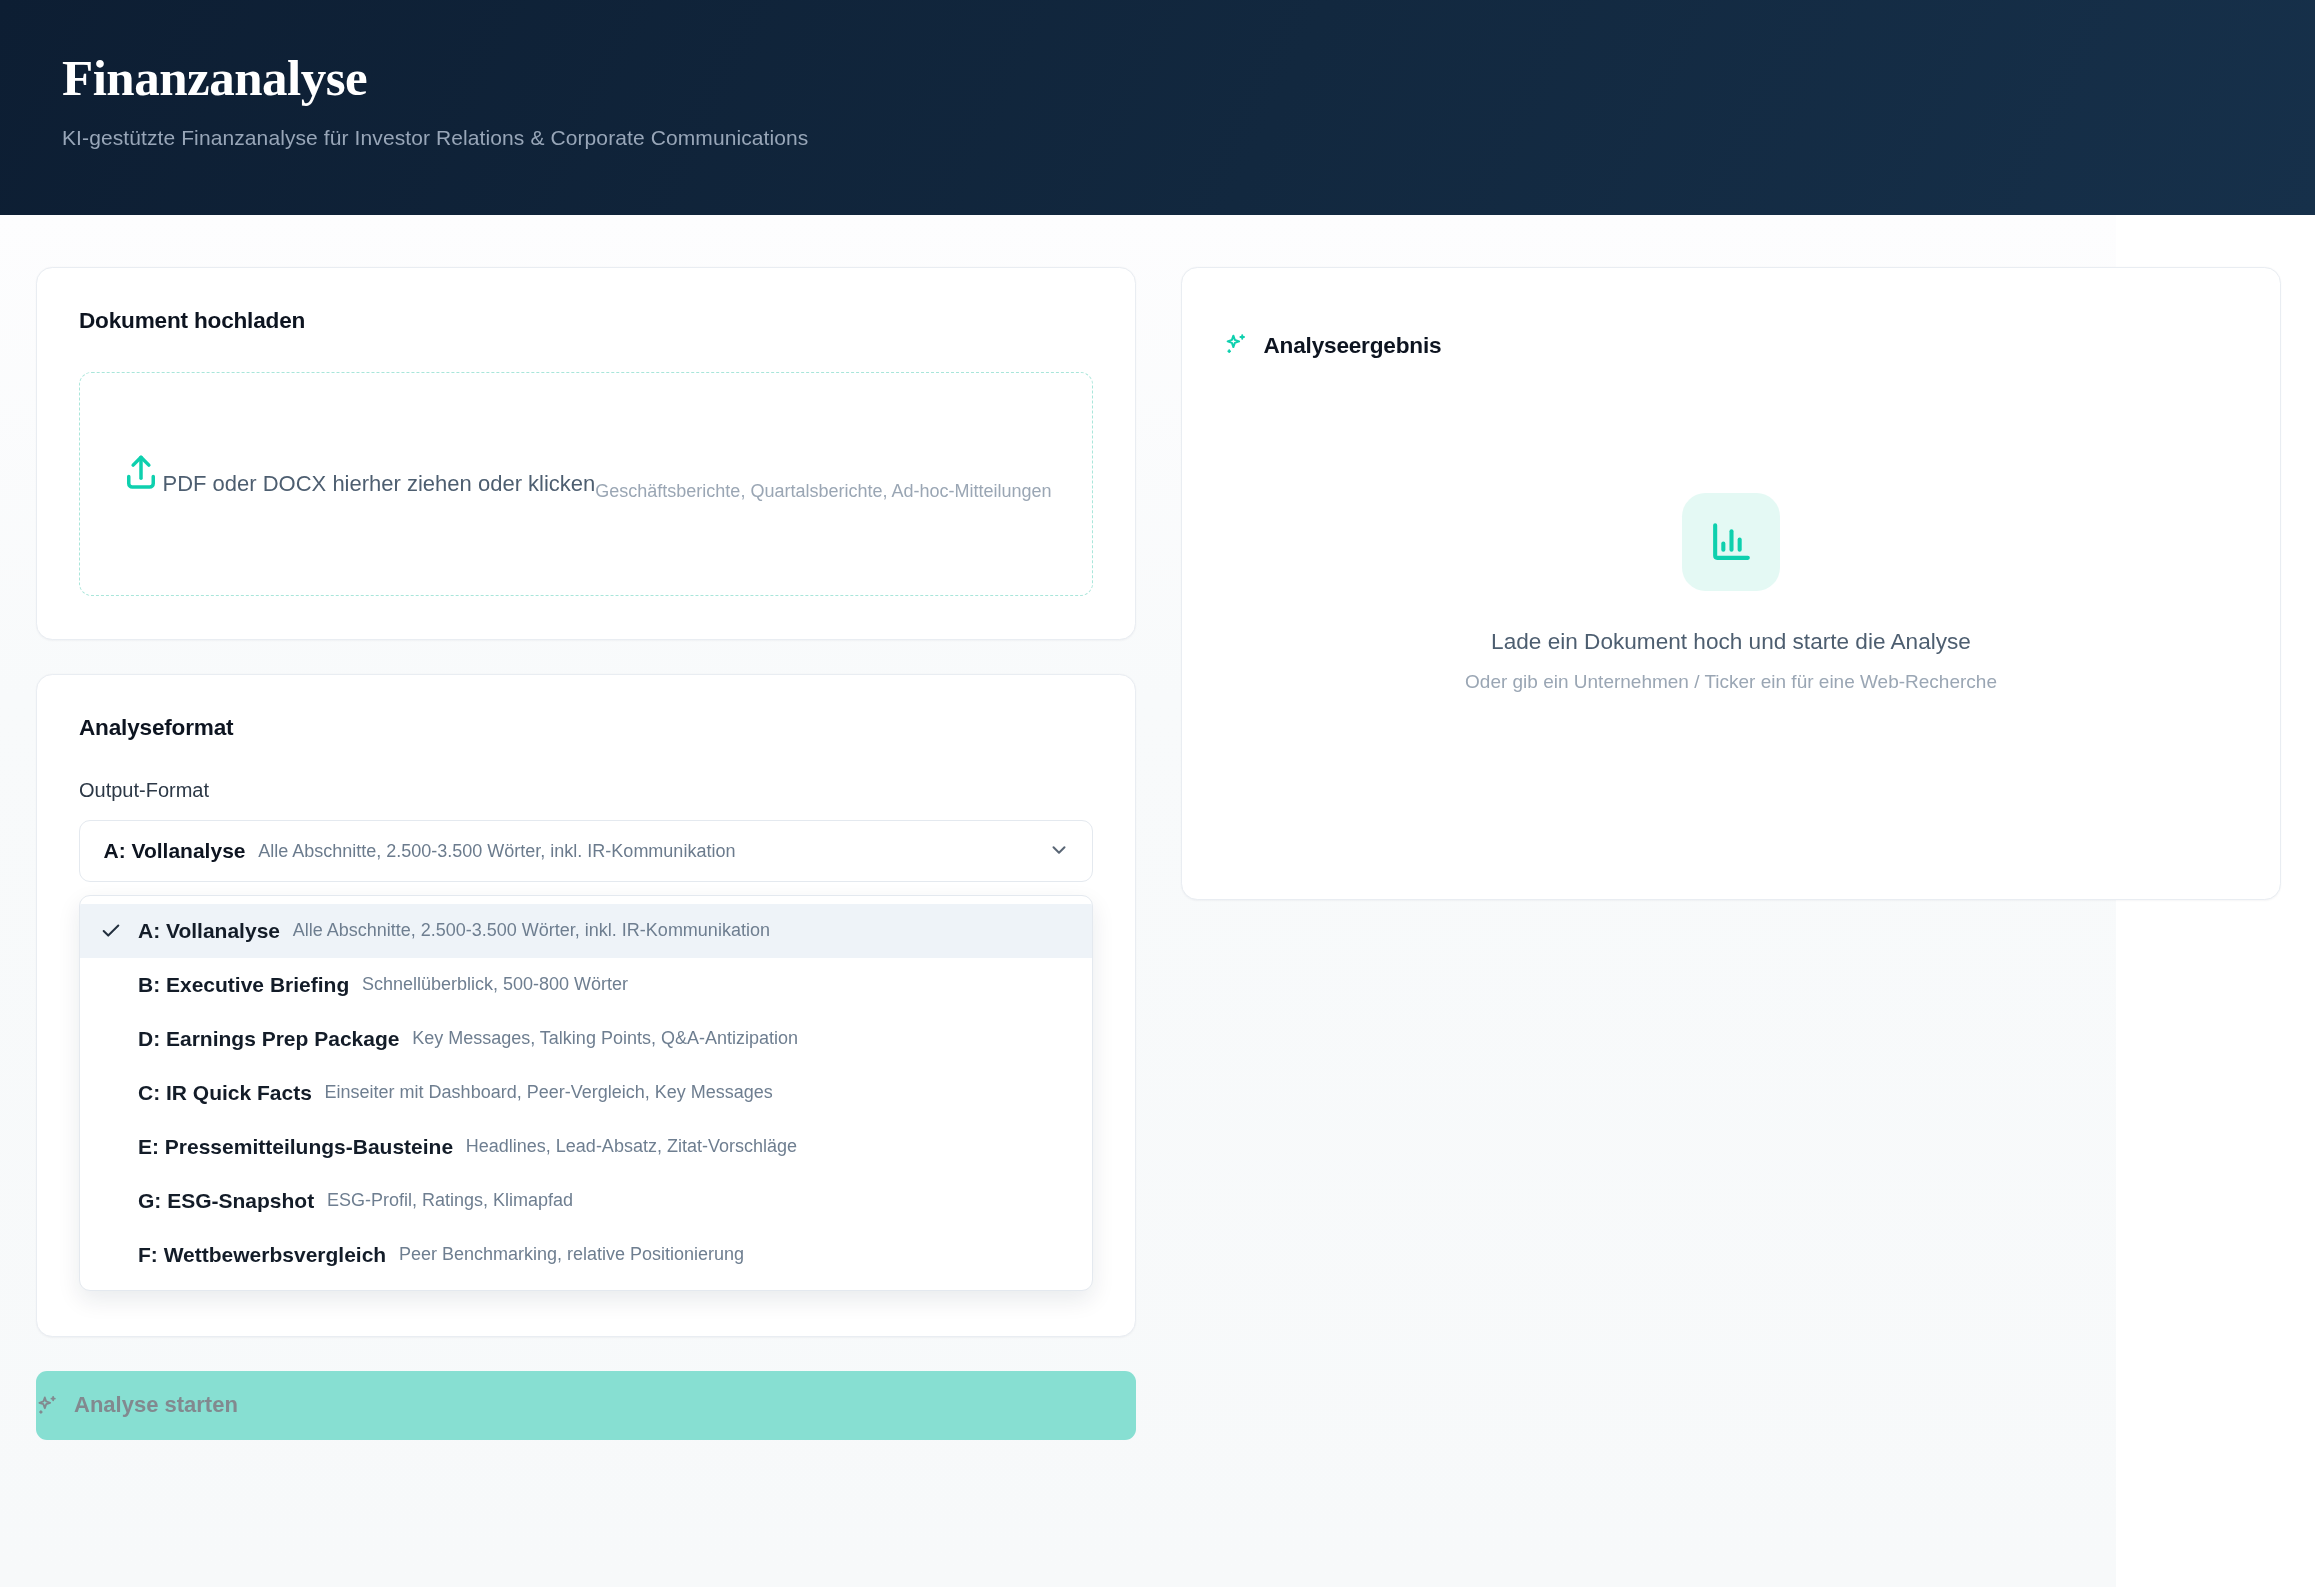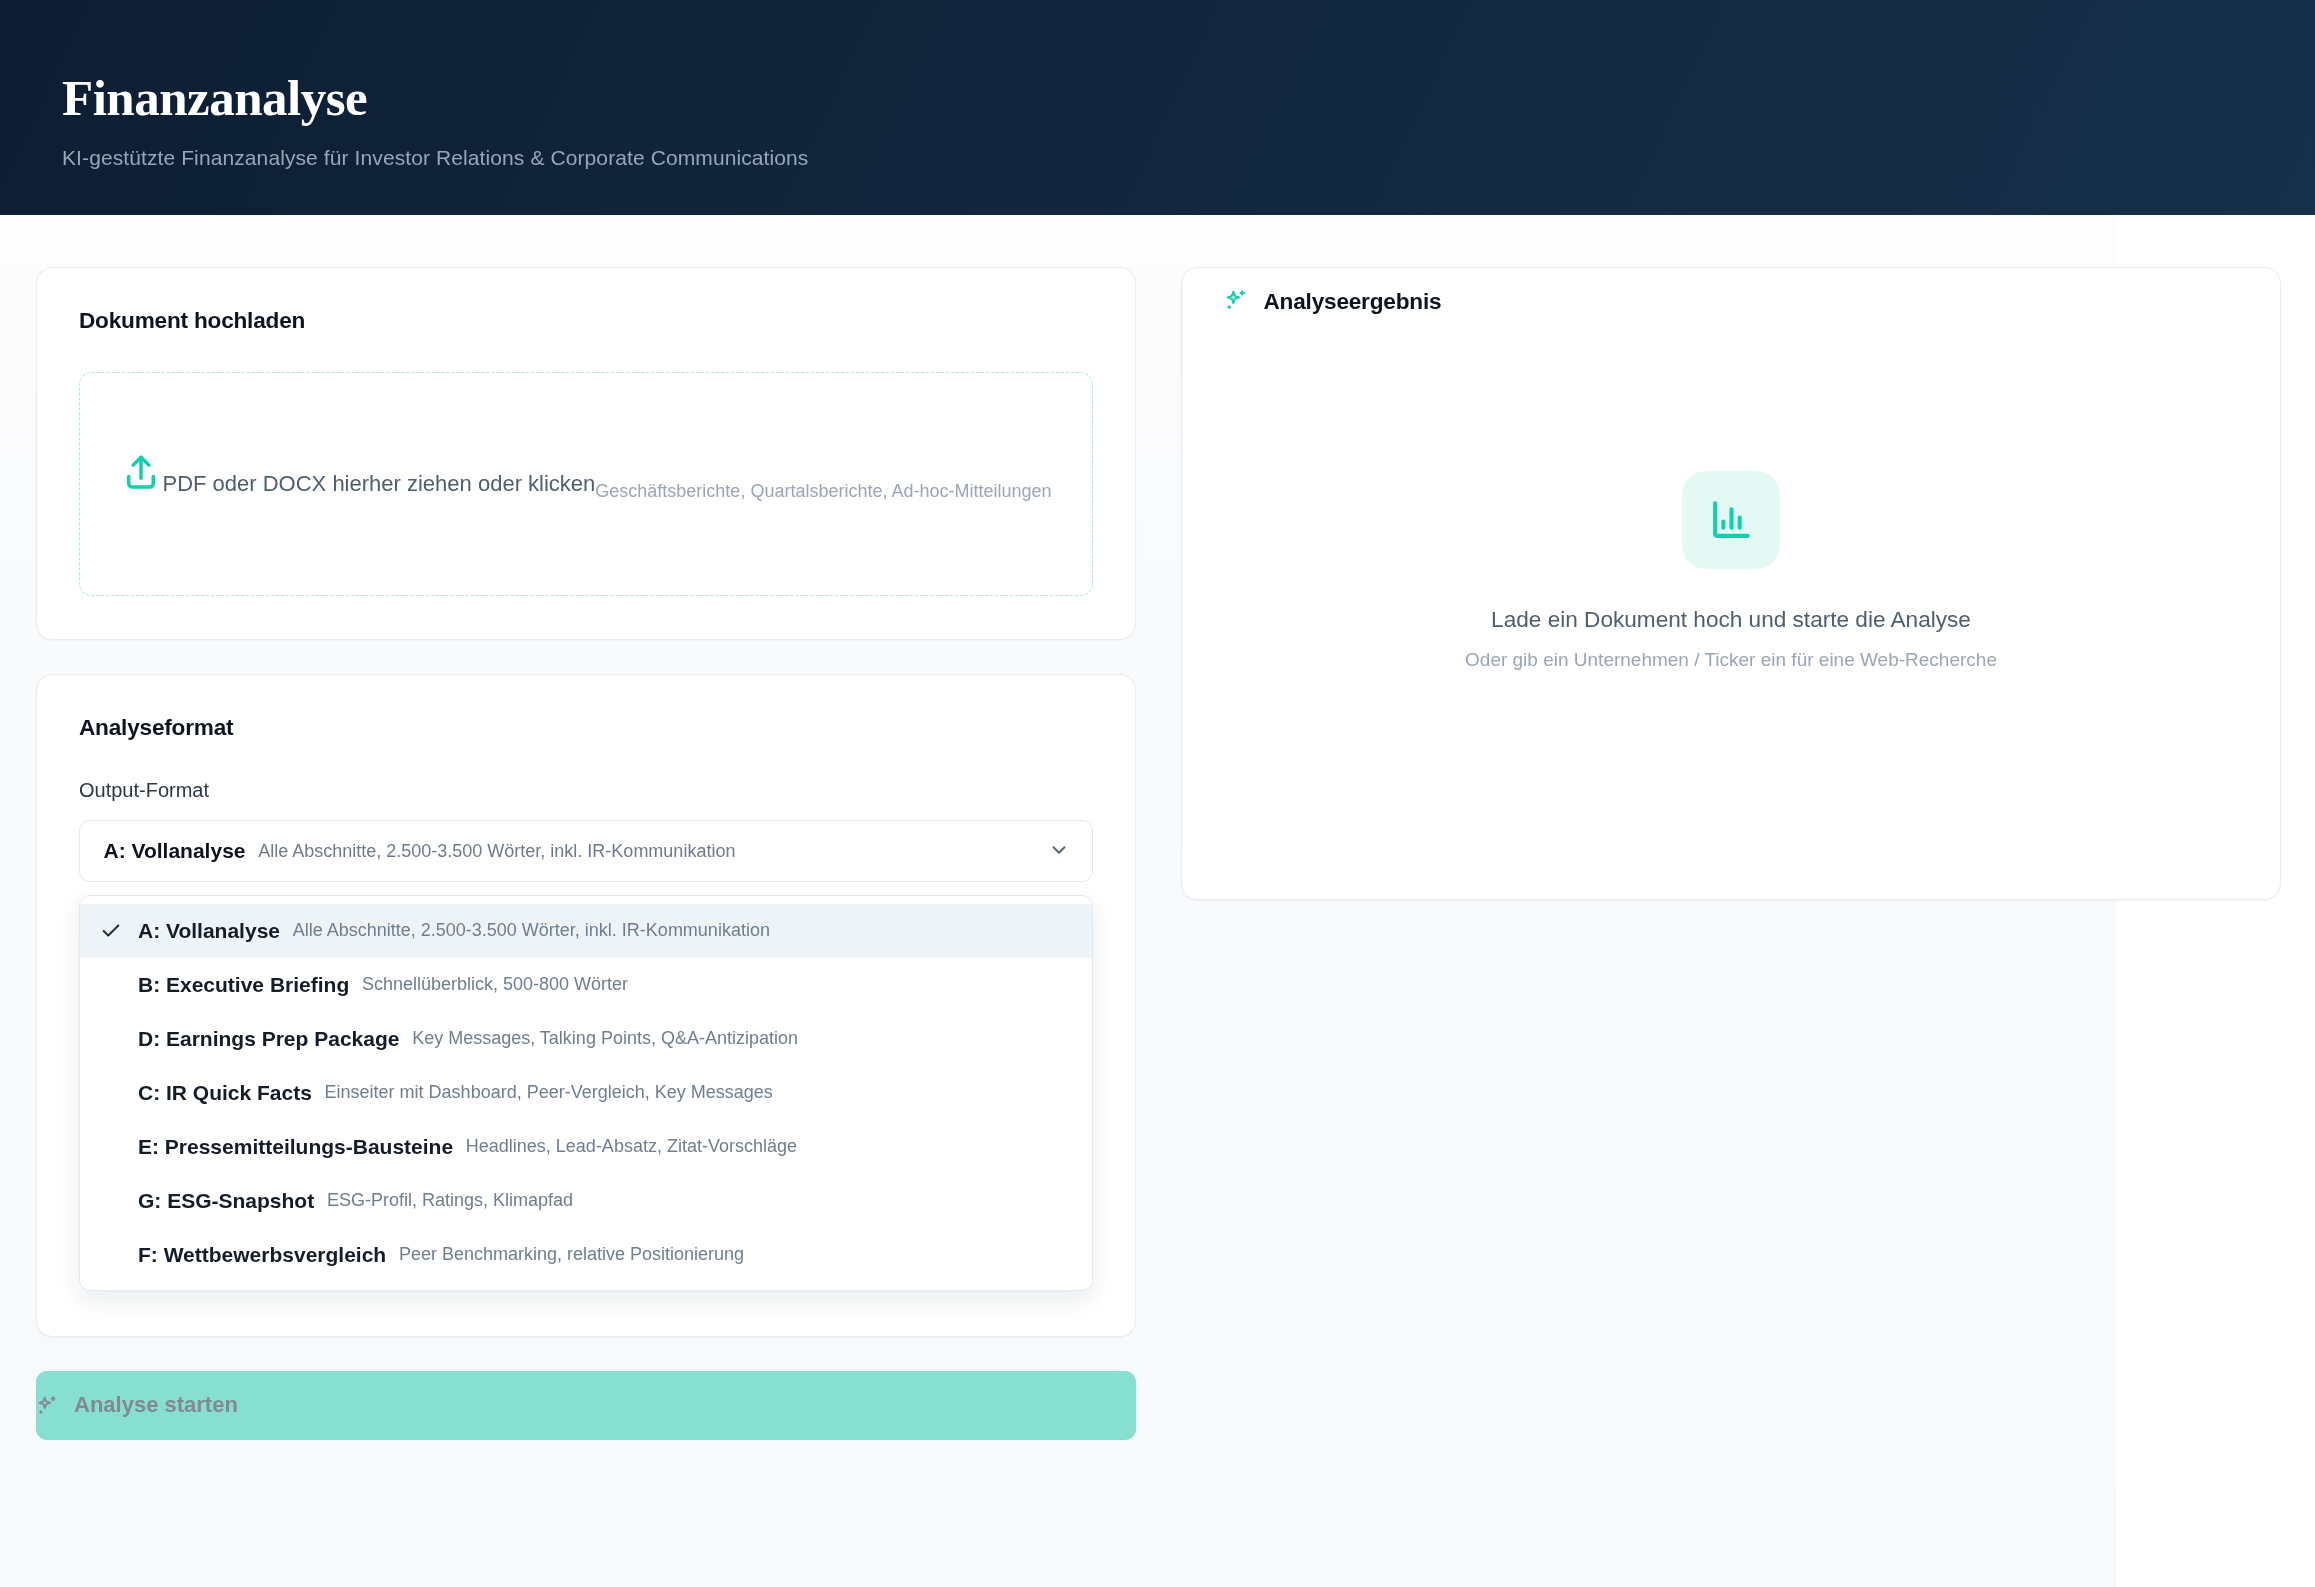--- a/index.html
+++ b/index.html
@@ -11,21 +11,21 @@
     font-family: "Liberation Sans", sans-serif;
     -webkit-font-smoothing: antialiased;
   }
 
   
   .app-header {
     position: relative;
     width: 2316px;
     height: 215px;
     background: linear-gradient(115deg, #0d1e33 0%, #12283f 55%, #16304a 100%);
-    padding: 72px 0 0 62px;
+    padding: 52px 0 0 62px;
     overflow: hidden;
   }
   .app-title {
     font-family: "Liberation Serif", serif;
     font-weight: 700;
     font-size: 51px;
     line-height: 1.05;
     color: #ffffff;
     letter-spacing: -0.5px;
   }
@@ -158,21 +158,21 @@
   }
   .start-btn span.label {
     font-size: 22px;
     font-weight: 700;
     color: #82898f;
   }
   .start-btn .icon { color: #82898f; display: flex; }
 
   
   .result-card {
-    padding: 20px 42px 42px 42px;
+    padding: 64px 42px 42px 42px;
     min-height: 633px;
     display: flex;
     flex-direction: column;
   }
   .result-head { display: flex; align-items: center; gap: 14.5px; }
   .result-empty {
     flex: 1 1 auto;
     display: flex;
     flex-direction: column;
     align-items: center;

